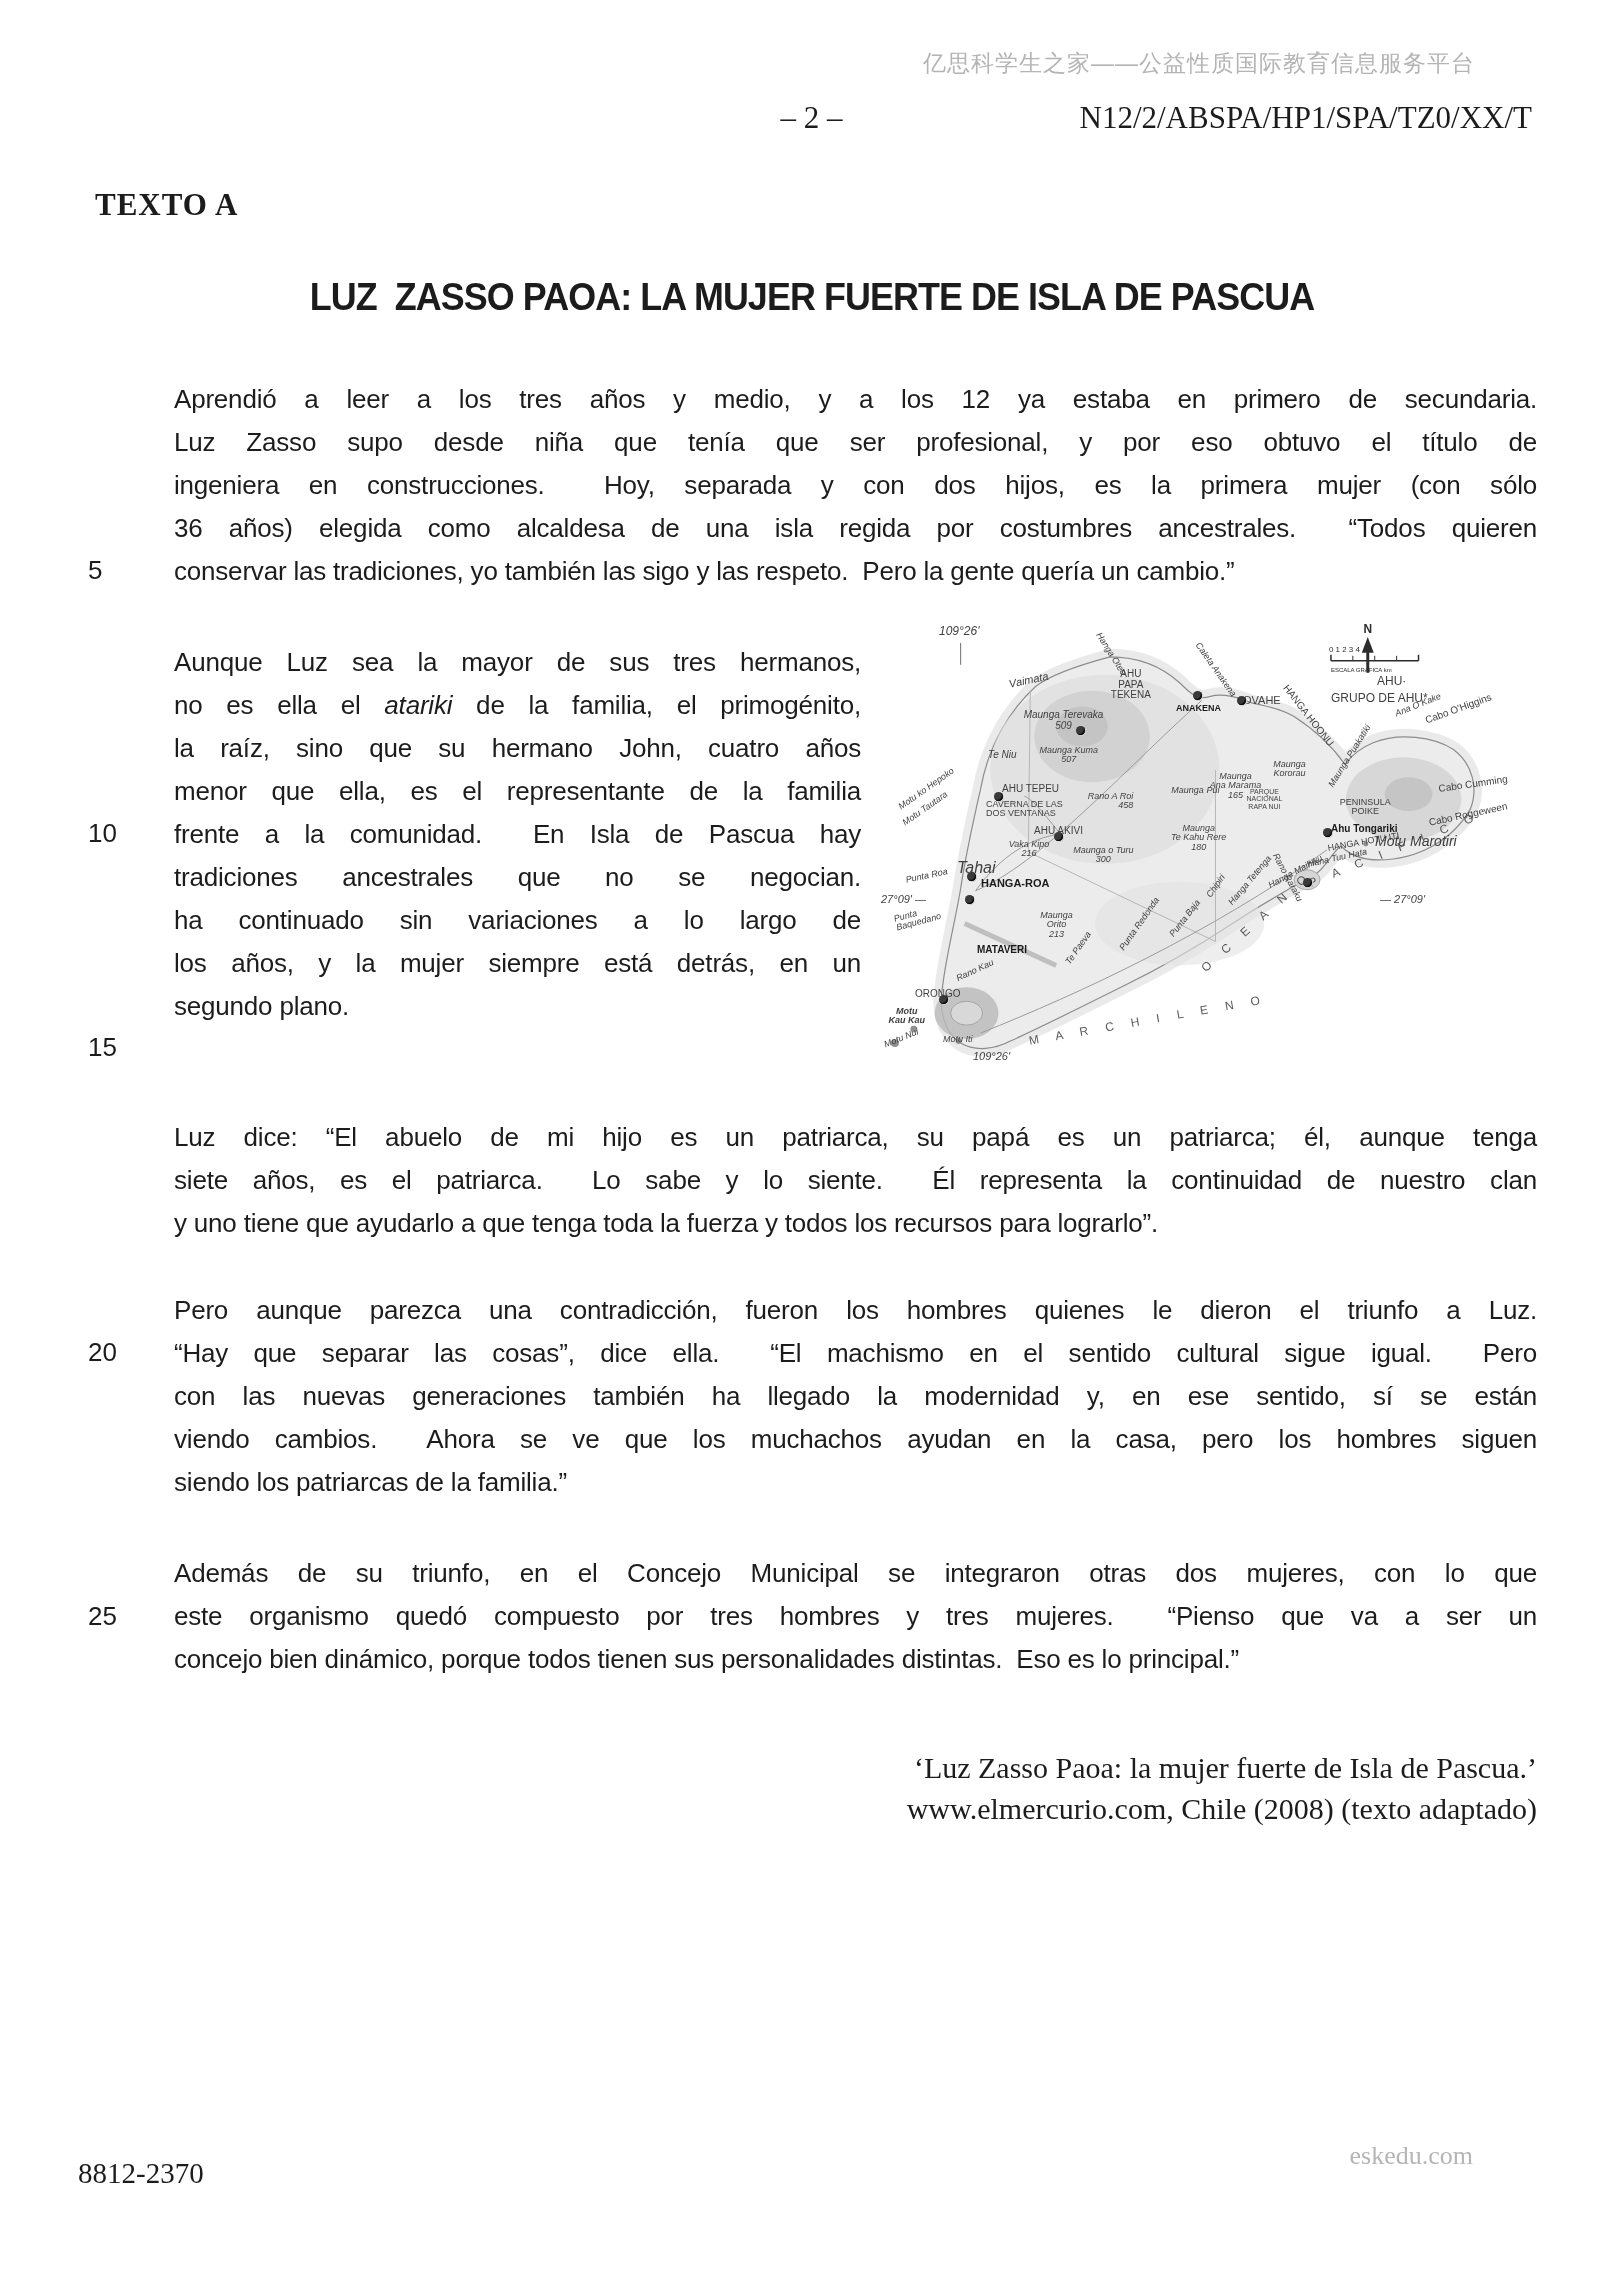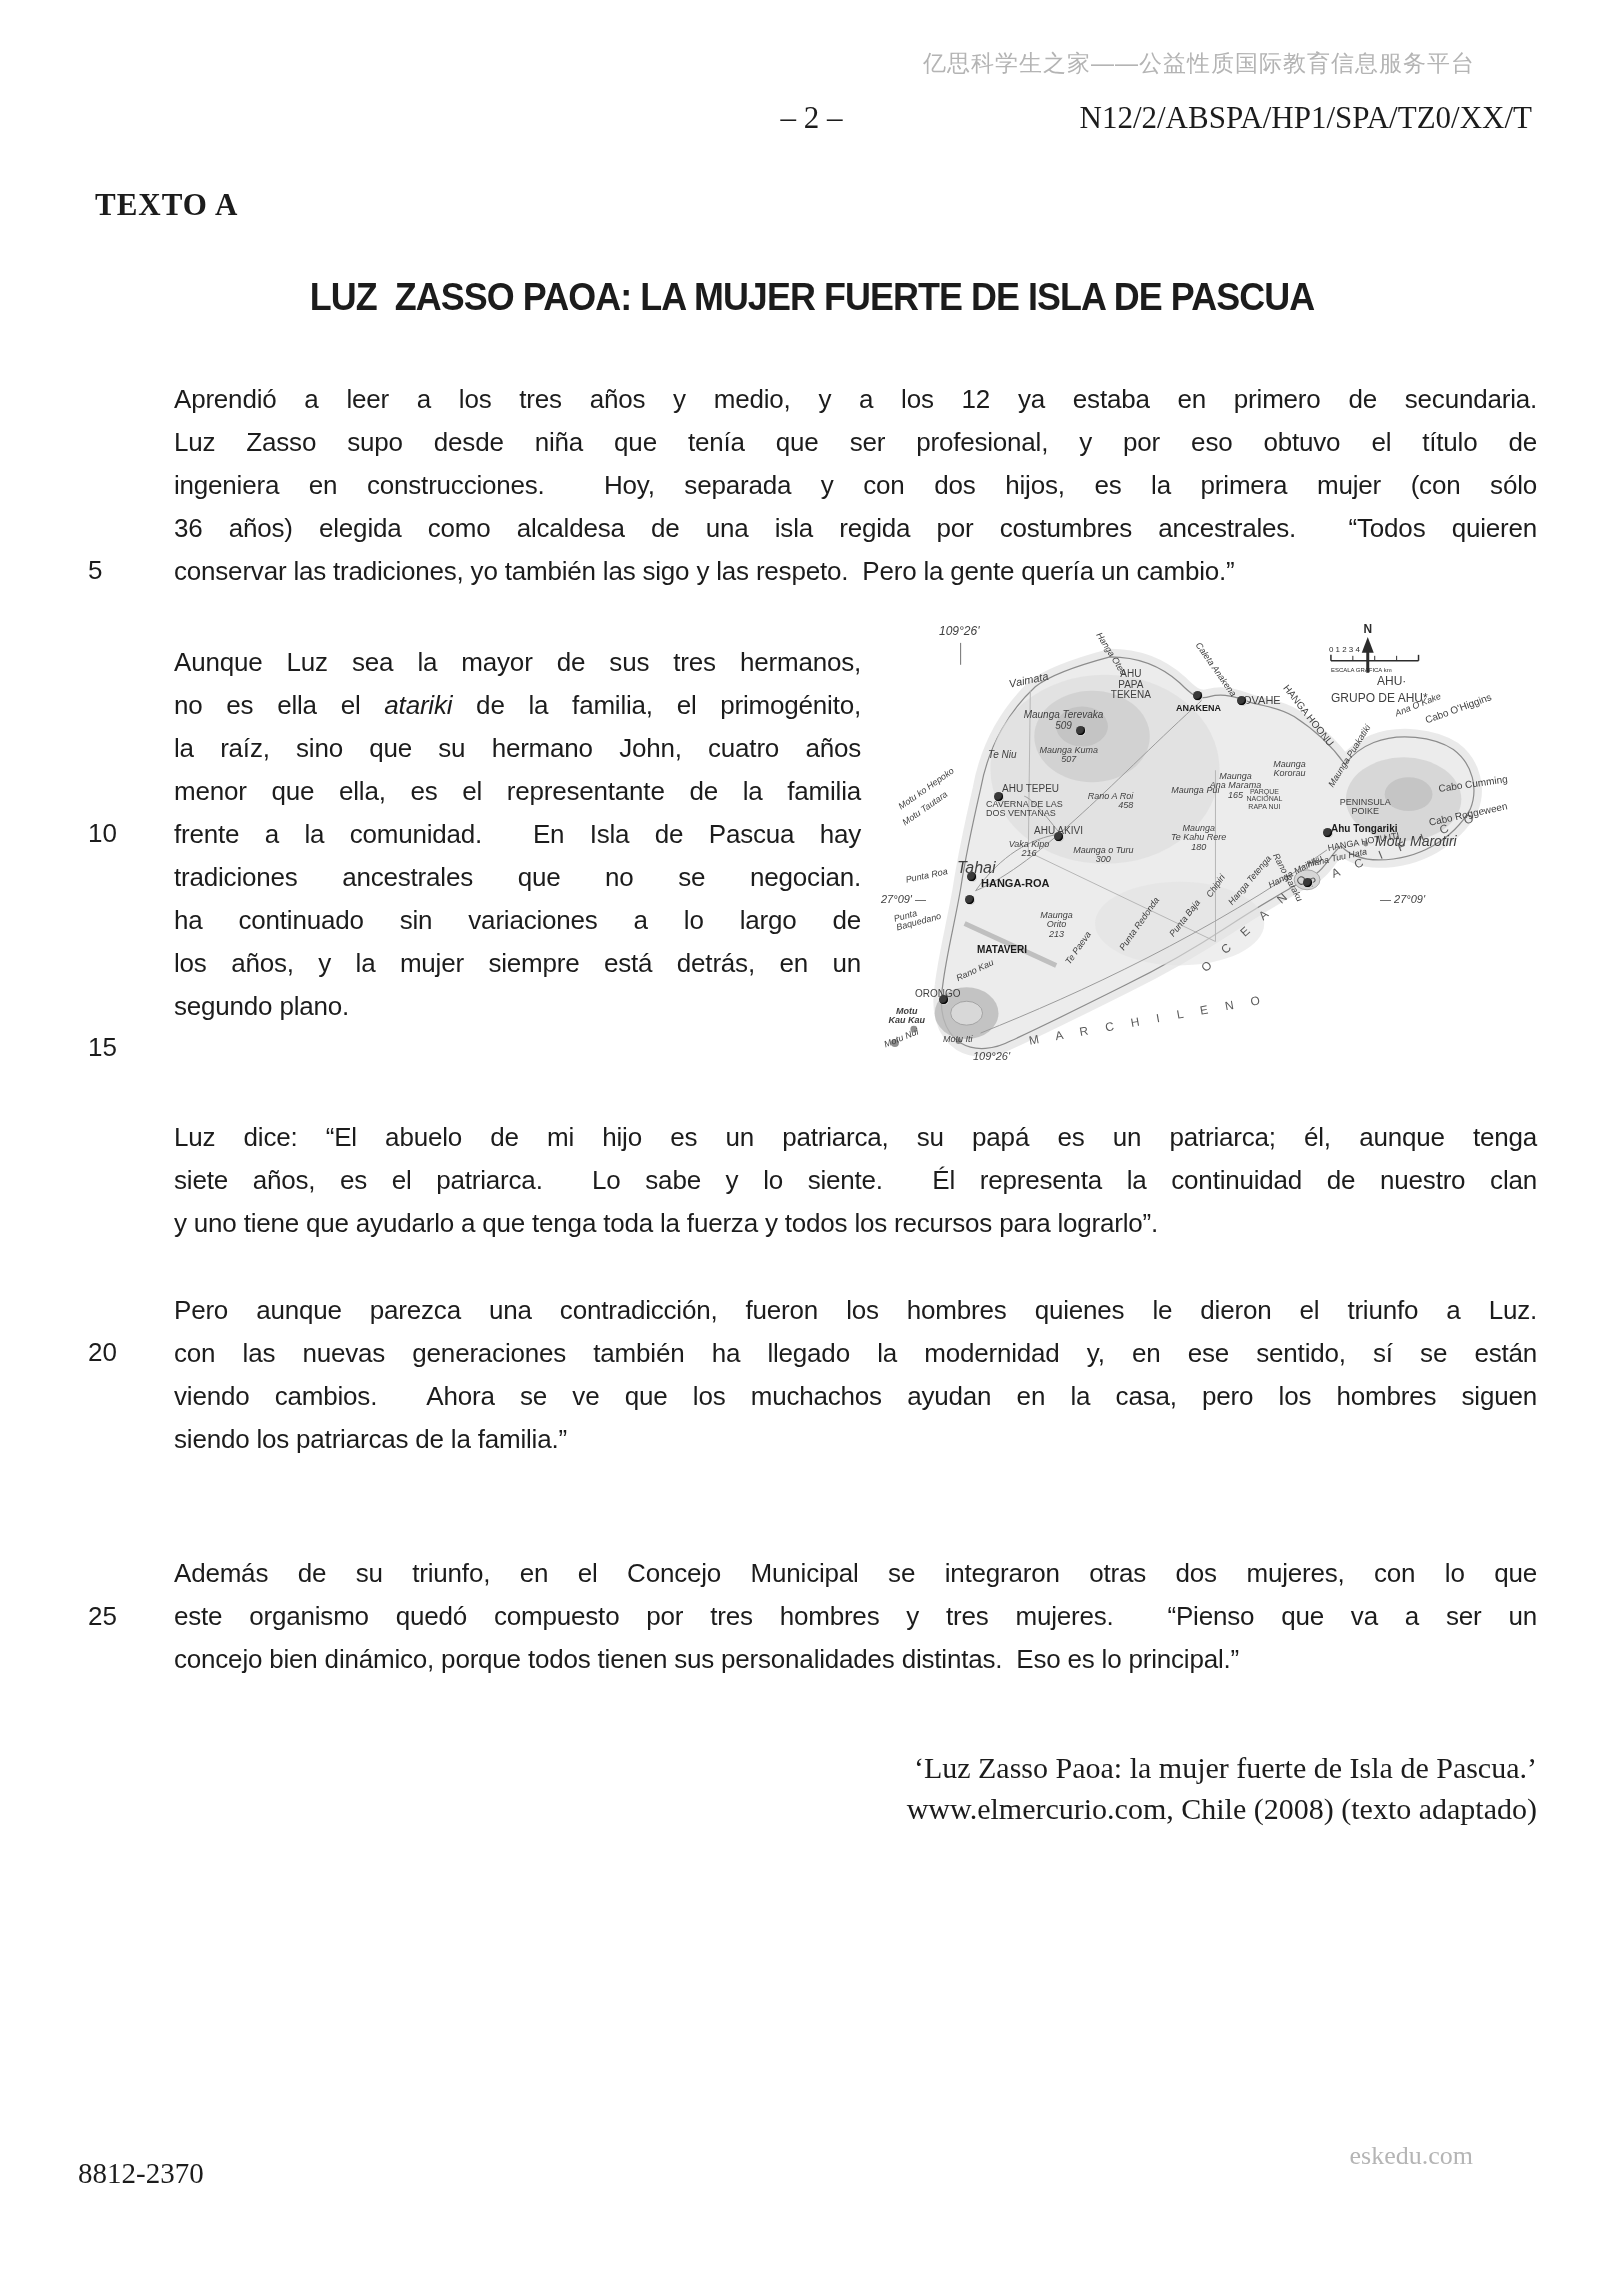--- a/index.html
+++ b/index.html
@@ -87,20 +87,21 @@
     <div class="line">los años, y la mujer siempre está detrás, en un</div>
     <div class="line">segundo plano.</div>
   </div>
 <div class="para p3">
     <div class="line">Luz dice: “El abuelo de mi hijo es un patriarca, su papá es un patriarca; él, aunque tenga</div>
     <div class="line">siete años, es el patriarca.&nbsp; Lo sabe y lo siente.&nbsp; Él representa la continuidad de nuestro clan</div>
     <div class="line">y uno tiene que ayudarlo a que tenga toda la fuerza y todos los recursos para lograrlo”.</div>
   </div>
 <div class="para p4">
     <div class="line">Pero aunque parezca una contradicción, fueron los hombres quienes le dieron el triunfo a Luz.</div>
+    <div class="line">“Hay que separar las cosas”, dice ella.&nbsp; “El machismo en el sentido cultural sigue igual.&nbsp; Pero</div>
     <div class="line">con las nuevas generaciones también ha llegado la modernidad y, en ese sentido, sí se están</div>
     <div class="line">viendo cambios.&nbsp; Ahora se ve que los muchachos ayudan en la casa, pero los hombres siguen</div>
     <div class="line">siendo los patriarcas de la familia.”</div>
   </div>
 <div class="para p5">
     <div class="line">Además de su triunfo, en el Concejo Municipal se integraron otras dos mujeres, con lo que</div>
     <div class="line">este organismo quedó compuesto por tres hombres y tres mujeres.&nbsp; “Pienso que va a ser un</div>
     <div class="line">concejo bien dinámico, porque todos tienen sus personalidades distintas.&nbsp; Eso es lo principal.”</div>
   </div>
 

